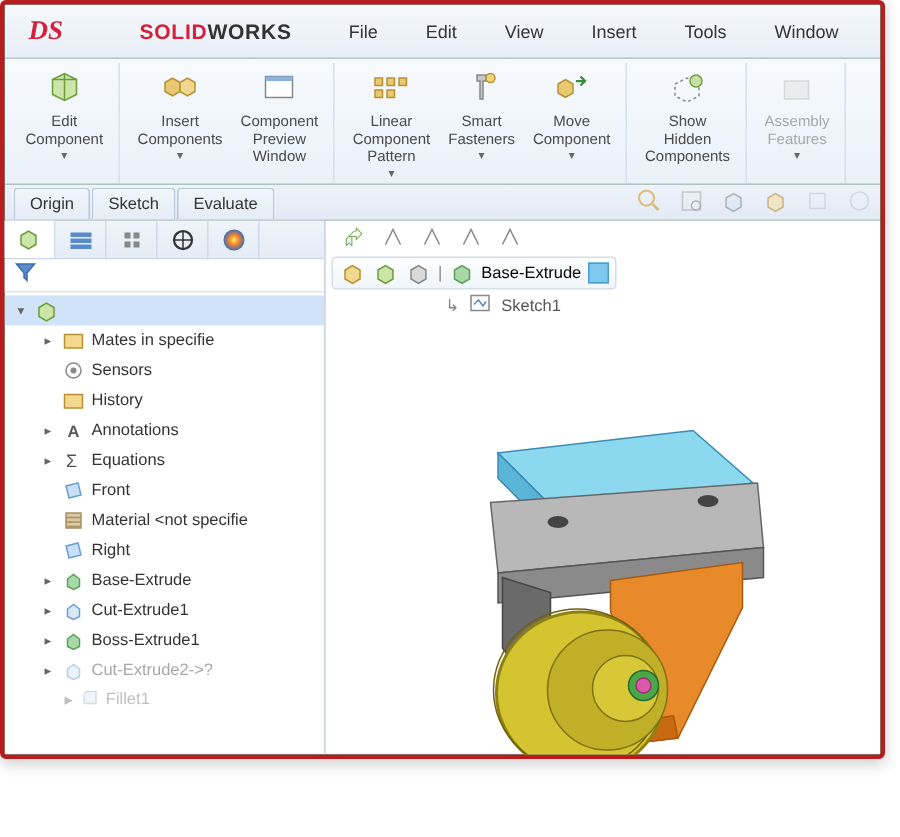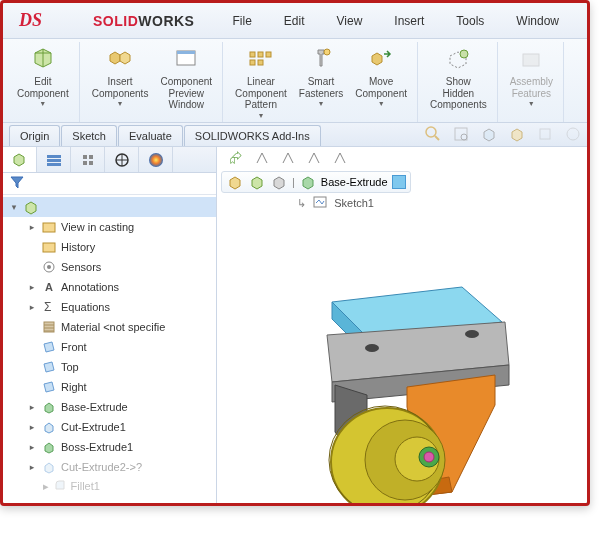--- a/index.html
+++ b/index.html
@@ -205,21 +205,20 @@
           <span class="dd">▾</span>
       </div>
 
     </div>
   </div>
 
   <div class="tabstrip">
     <div class="tab">Origin</div>
     <div class="tab">Sketch</div>
     <div class="tab">Evaluate</div>
-    <div class="tab">SOLIDWORKS Add-Ins</div>
     <div class="toolbar-right">
       <span class="tr-icon">
           <svg width="18" height="18" viewBox="0 0 18 18">
             <circle cx="7" cy="7" r="5" fill="none" stroke="#d4a030" stroke-width="1.5"></circle>
             <path d="M11 11 L15 15" stroke="#d4a030" stroke-width="2"></path>
           </svg>
         </span>
       <span class="tr-icon">
           <svg width="18" height="18" viewBox="0 0 18 18">
             <rect x="3" y="3" width="12" height="12" fill="none" stroke="#aaa"></rect>
@@ -306,86 +305,77 @@
               </svg>
             </span>
           </div>
         <div class="node indent1">
             <span class="exp">▸</span>
             <span class="nicon">
               <svg width="14" height="14" viewBox="0 0 14 14">
                 <rect x="1" y="3" width="12" height="9" fill="#f5d890" stroke="#b89030"></rect>
               </svg>
             </span>
-            <span>View in casting</span>
-          </div>
-        <div class="node indent1">
-            <span class="exp"></span>
-            <span class="nicon">
-              <svg width="14" height="14" viewBox="0 0 14 14">
-                <rect x="1" y="3" width="12" height="9" fill="#f5d890" stroke="#b89030"></rect>
-              </svg>
-            </span>
-            <span>History</span>
+            <span>Mates in specifie</span>
           </div>
         <div class="node indent1">
             <span class="exp"></span>
             <span class="nicon">
               <svg width="14" height="14" viewBox="0 0 14 14">
                 <circle cx="7" cy="7" r="5" fill="none" stroke="#888"></circle>
                 <circle cx="7" cy="7" r="2" fill="#888"></circle>
               </svg>
             </span>
             <span>Sensors</span>
           </div>
         <div class="node indent1">
+            <span class="exp"></span>
+            <span class="nicon">
+              <svg width="14" height="14" viewBox="0 0 14 14">
+                <rect x="1" y="3" width="12" height="9" fill="#f5d890" stroke="#b89030"></rect>
+              </svg>
+            </span>
+            <span>History</span>
+          </div>
+        <div class="node indent1">
             <span class="exp">▸</span>
             <span class="nicon">
               <svg width="14" height="14" viewBox="0 0 14 14">
                 <text x="3" y="11" font-size="11" font-weight="bold" fill="#555">A</text>
               </svg>
             </span>
             <span>Annotations</span>
           </div>
         <div class="node indent1">
             <span class="exp">▸</span>
             <span class="nicon">
               <svg width="14" height="14" viewBox="0 0 14 14">
                 <text x="2" y="11" font-size="12" fill="#555">Σ</text>
               </svg>
             </span>
             <span>Equations</span>
+          </div>
+        <div class="node indent1">
+            <span class="exp"></span>
+            <span class="nicon">
+              <svg width="14" height="14" viewBox="0 0 14 14">
+                <path d="M2 4 L10 2 L12 10 L4 12 Z" fill="#c8e0f5" stroke="#6a9ed4"></path>
+              </svg>
+            </span>
+            <span>Front</span>
           </div>
         <div class="node indent1">
             <span class="exp"></span>
             <span class="nicon">
               <svg width="14" height="14" viewBox="0 0 14 14">
                 <rect x="2" y="2" width="10" height="10" fill="#d8c8a8" stroke="#a89060"></rect>
                 <path d="M2 5 L12 5 M2 8 L12 8 M2 11 L12 11" stroke="#a89060"></path>
               </svg>
             </span>
             <span>Material &lt;not specifie</span>
-          </div>
-        <div class="node indent1">
-            <span class="exp"></span>
-            <span class="nicon">
-              <svg width="14" height="14" viewBox="0 0 14 14">
-                <path d="M2 4 L10 2 L12 10 L4 12 Z" fill="#c8e0f5" stroke="#6a9ed4"></path>
-              </svg>
-            </span>
-            <span>Front</span>
-          </div>
-        <div class="node indent1">
-            <span class="exp"></span>
-            <span class="nicon">
-              <svg width="14" height="14" viewBox="0 0 14 14">
-                <path d="M2 4 L10 2 L12 10 L4 12 Z" fill="#c8e0f5" stroke="#6a9ed4"></path>
-              </svg>
-            </span>
-            <span>Top</span>
           </div>
         <div class="node indent1">
             <span class="exp"></span>
             <span class="nicon">
               <svg width="14" height="14" viewBox="0 0 14 14">
                 <path d="M2 4 L10 2 L12 10 L4 12 Z" fill="#c8e0f5" stroke="#6a9ed4"></path>
               </svg>
             </span>
             <span>Right</span>
           </div>

